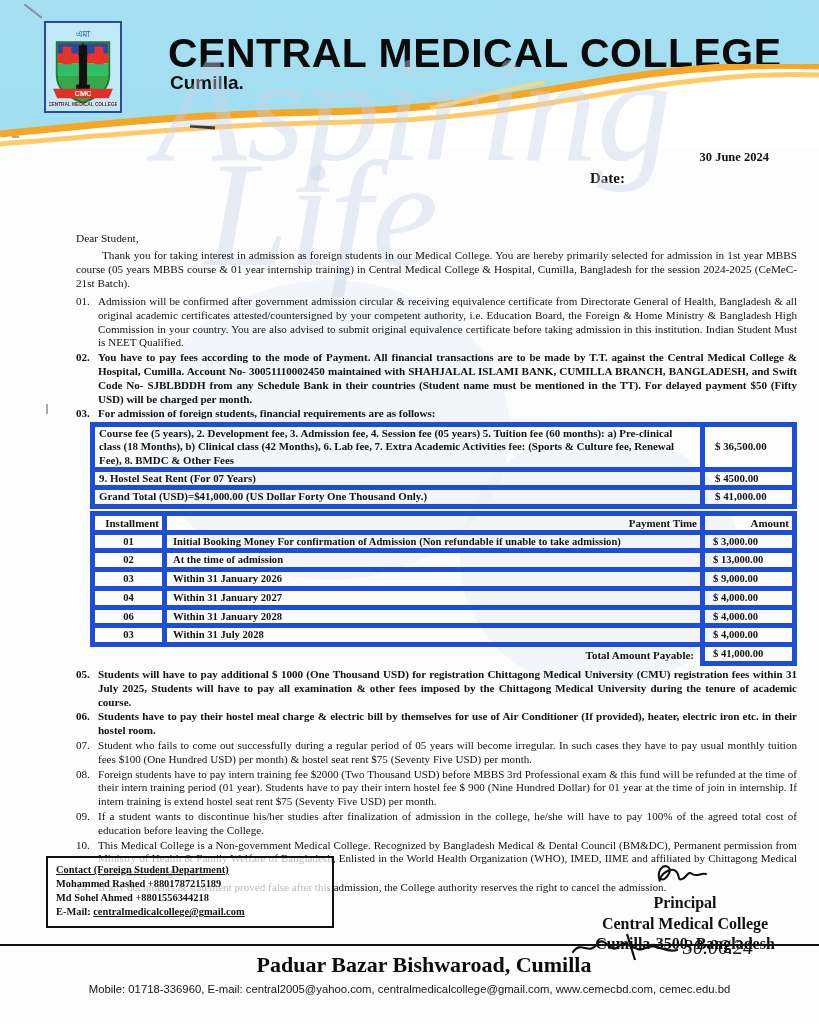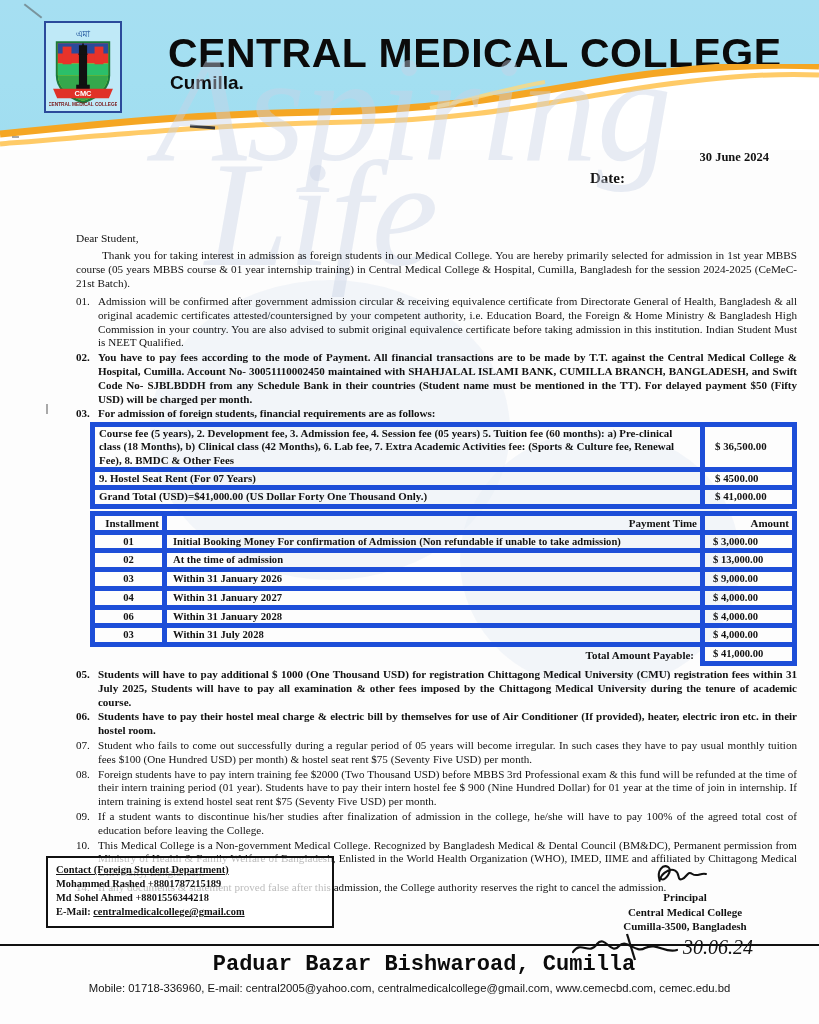--- a/index.html
+++ b/index.html
@@ -144,32 +144,32 @@
     background:rgba(255,255,255,.7);
     z-index:6;
   }
   #contact-title { text-decoration:underline; }
   #contact-email a, .u { text-decoration:underline; }
 
   
   #sign-area {
     position:absolute; left:560px; top:862px; width:250px;
     text-align:center; z-index:6;
-    font-size:11px; font-weight:700; line-height:1.3;
+    font-size:16px; font-weight:700; line-height:1.3;
   }
   #sign-scribble { height:24px; margin-bottom:1px; }
   #sign-date-scribble { position:absolute; left:565px; top:930px; width:230px; height:34px; z-index:6; }
 
   
   #footer {
     position:absolute; left:0; top:944px; width:819px; text-align:center; z-index:6;
   }
   #footer-rule { width:819px; height:2px; background:#111; margin-bottom:6px; }
   #footer-address {
-    font-family:Liberation Mono, monospace;
+    font-family:Liberation Serif, serif;
     font-weight:700; font-size:22px; color:#0b0b0b;padding-left:29px;
   }
   #footer-contact {
     font-family:"Liberation Sans", sans-serif;
     font-size:11.3px; color:#141414; margin-top:5px;
   }
 
   
   .scan-mark { position:absolute; background:#555; }
 </style>

